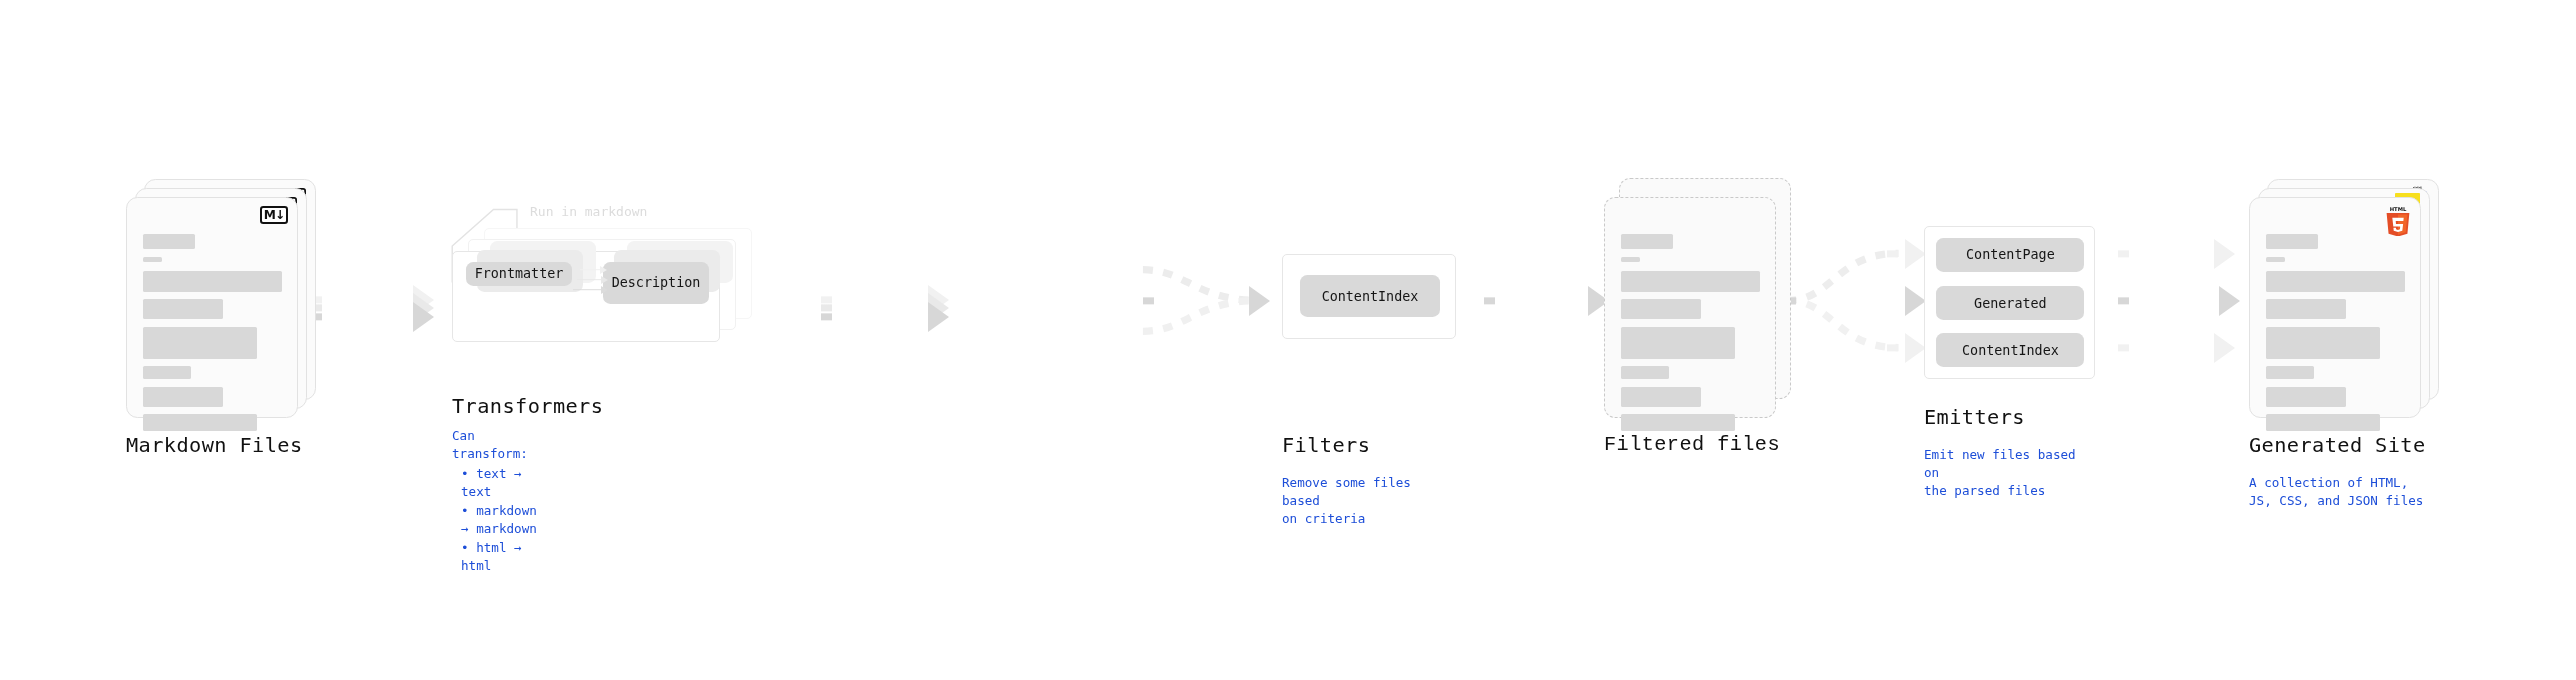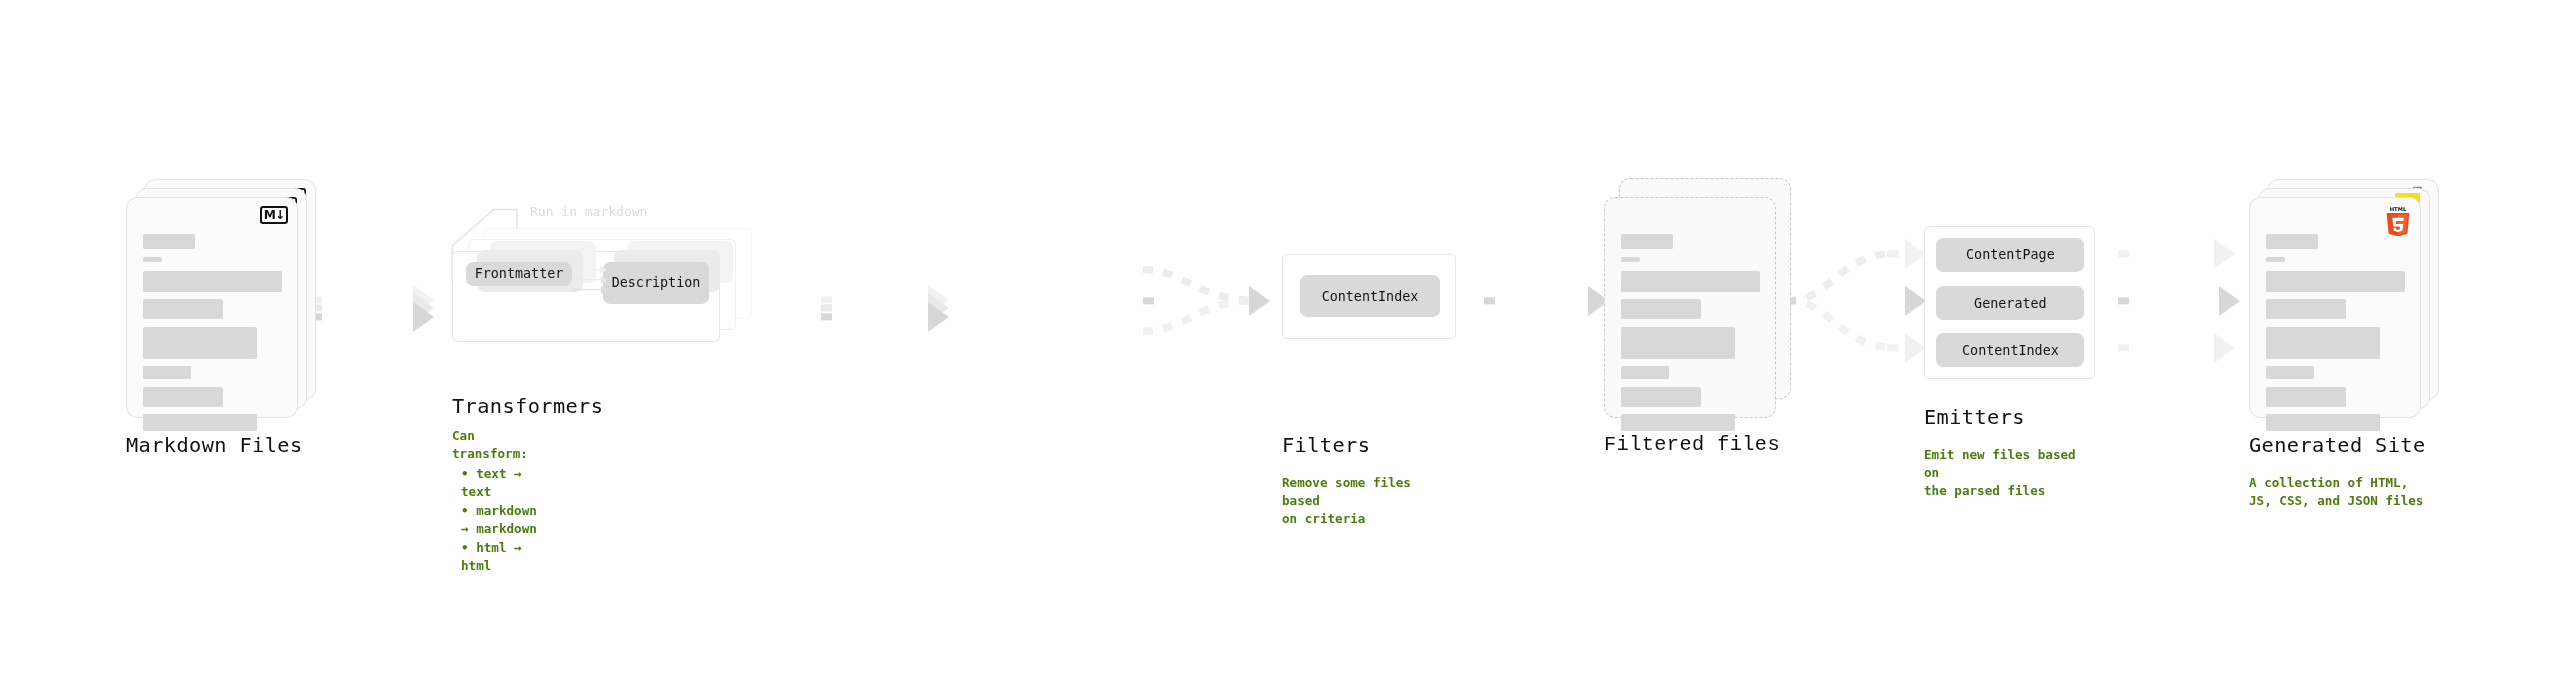--- a/index.html
+++ b/index.html
@@ -58,22 +58,22 @@
     position: absolute; right: 9px; top: 4.1px; z-index: 9;
     width: 25px; height: 13px; background: #f7df1e; border-radius: 0.8px;
   }
 
   
   .title {
     font-size: 20.3px; color: #111; letter-spacing: 0.4px;
     white-space: nowrap; line-height: 1.2;
   }
   .subtitle {
-    font-size: 12.6px; color: #4d7c0f; line-height: 1.42;
-    margin-top: 9.8px; white-space: pre-line; font-weight: bold;
+    font-size: 12.6px; color: #1d4ed8; line-height: 1.42;
+    margin-top: 9.8px; white-space: pre-line;
   }
   .muted-label {
     font-size: 13px; color: #dcdcdc; white-space: nowrap;
   }
 
   
   .procbox {
     position: absolute;
     border: 1.5px solid #e6e6e6;
     border-radius: 5px;

